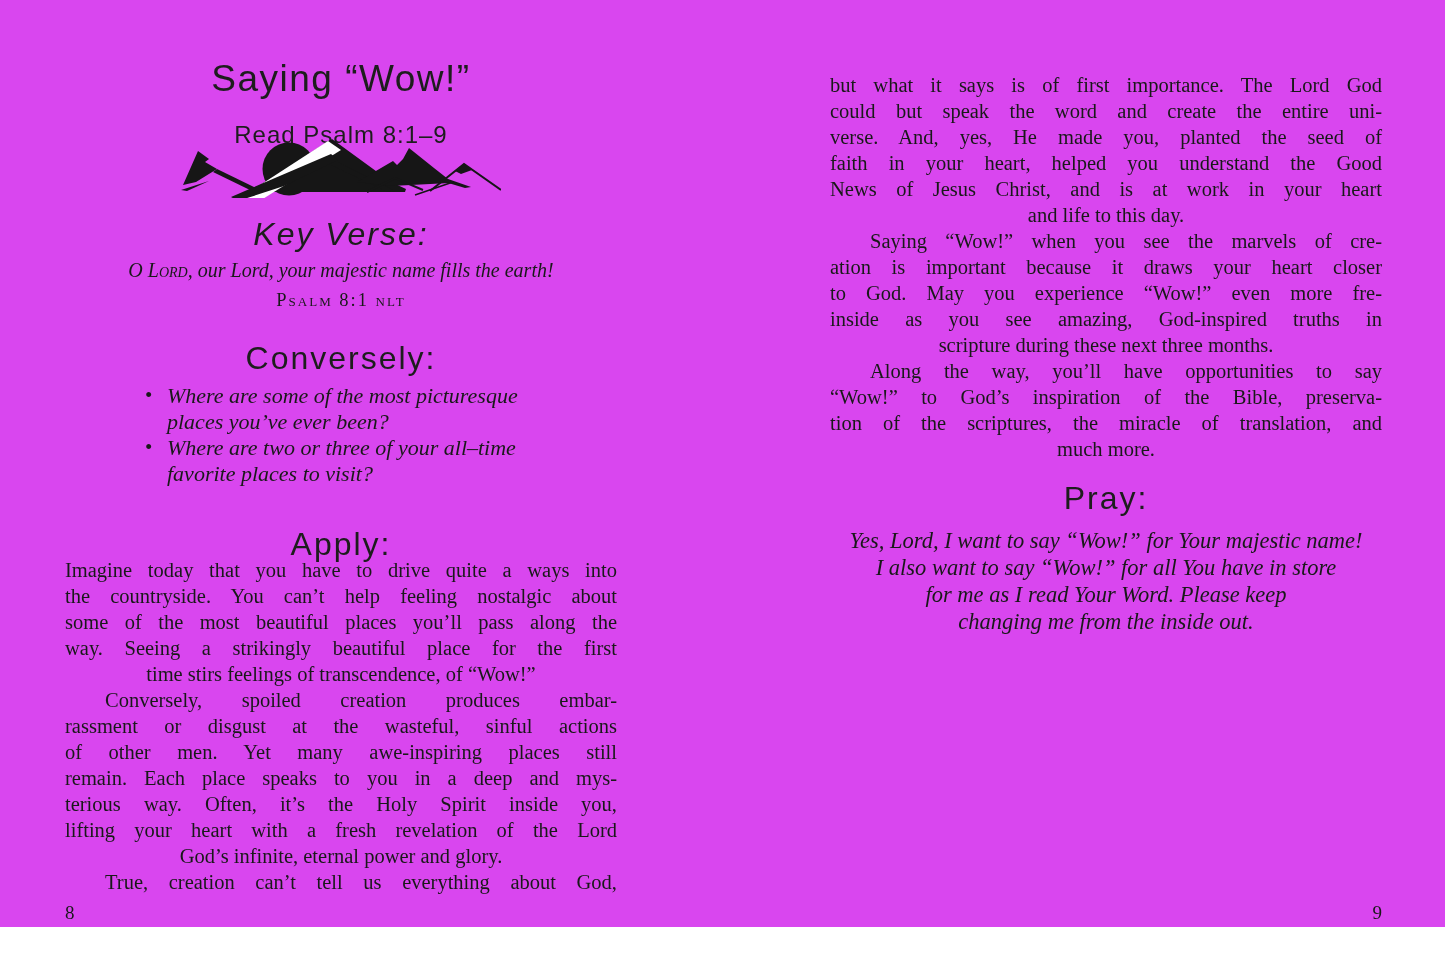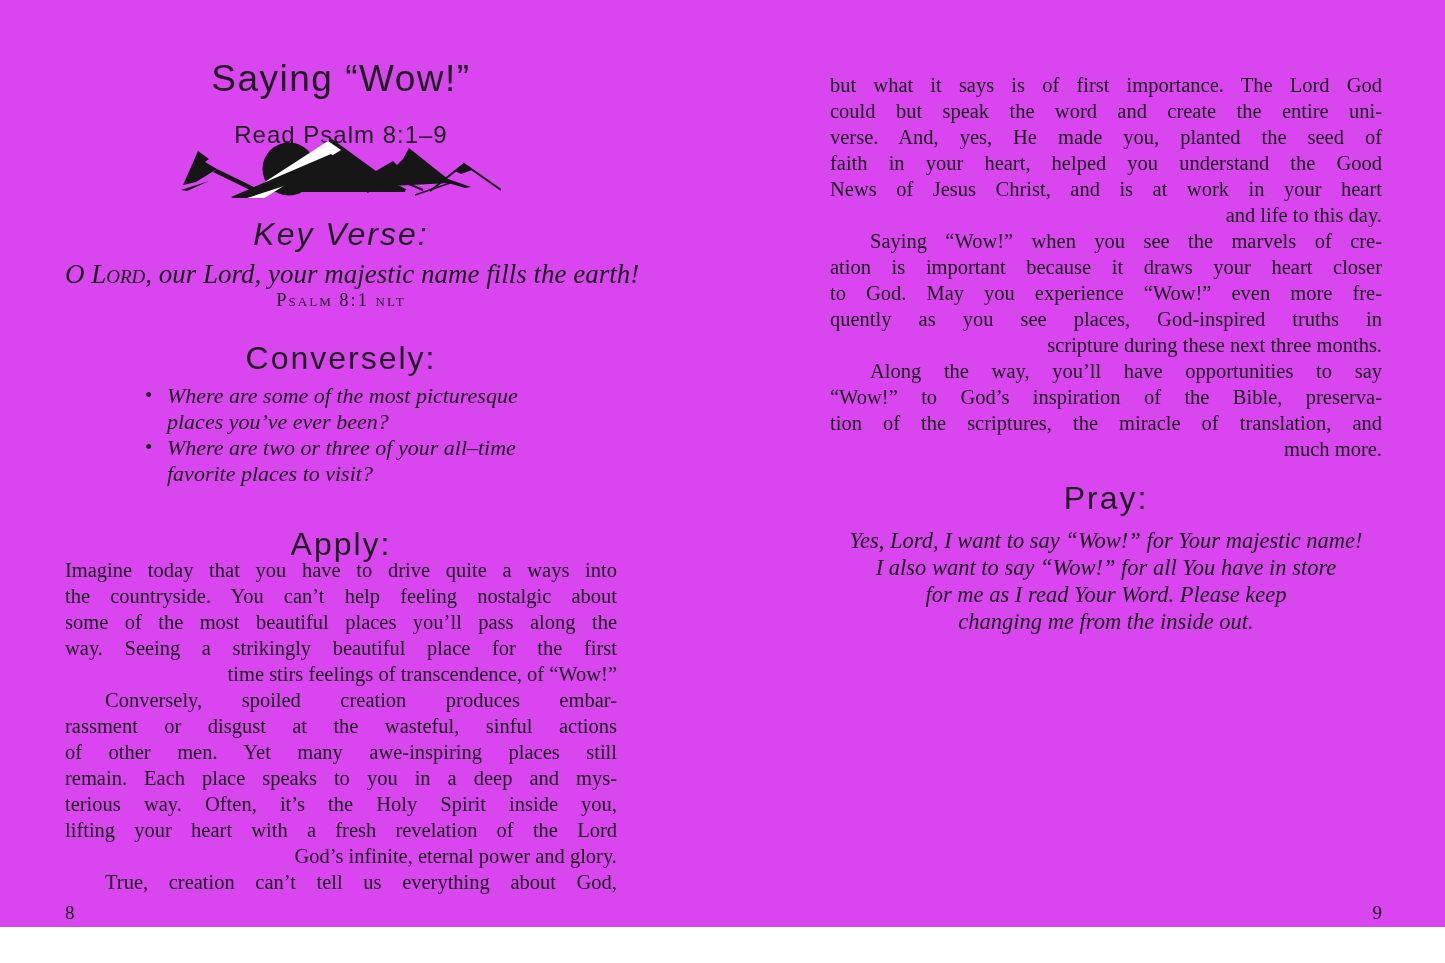--- a/index.html
+++ b/index.html
@@ -13,32 +13,32 @@
 
   
   .hsans {
     font-family:"Liberation Sans", sans-serif; font-weight:400;
     color:#1d1d1d; text-align:center; white-space:nowrap;
   }
   .title    { font-size:37px; letter-spacing:1.5px; }
   .subtitle { font-size:24px; letter-spacing:1px; }
   .sech     { font-size:32px; letter-spacing:2px; }
 
-  .verse { font-style:italic; font-size:27px; text-align:center; white-space:nowrap; }
+  .verse { font-style:italic; font-size:20px; text-align:center; white-space:nowrap; }
   .sc { font-variant:small-caps; }
   .citation { font-size:18.5px; text-align:center; font-variant:small-caps; letter-spacing:2px; }
 
   .bullets { padding-left:78px; font-style:italic; font-size:22px; line-height:26px; box-sizing:border-box; }
   .bullet-item { position:relative; padding-left:24px; }
   .bullet-dot { position:absolute; left:2px; top:-1px; font-style:normal; font-size:21px; }
 
   .body-block { font-size:20.5px; line-height:26px; }
   .line  { width:100%; }
   .jline { text-align:justify; text-align-last:justify; }
-  .lline { text-align:right; }
+  .lline { text-align:center; }
   .indent { padding-left:40px; box-sizing:border-box; }
 
   .prayer { font-style:italic; font-size:22.5px; line-height:27px; text-align:center; }
   .pagenum { font-size:19px; }
   .pnumR { text-align:right; }
 
   .mountains { display:block; }
 </style>
 </head>
 <body>
@@ -123,21 +123,21 @@
           <div class="line jline">could but speak the word and create the entire uni-</div>
           <div class="line jline">verse. And, yes, He made you, planted the seed of</div>
           <div class="line jline">faith in your heart, helped you understand the Good</div>
           <div class="line jline">News of Jesus Christ, and is at work in your heart</div>
           <div class="line lline">and life to this day.</div>
         </div>
         <div>
           <div class="line jline indent">Saying “Wow!” when you see the marvels of cre-</div>
           <div class="line jline">ation is important because it draws your heart closer</div>
           <div class="line jline">to God. May you experience “Wow!” even more fre-</div>
-          <div class="line jline">quently as you see places, God-inspired truths in</div>
+          <div class="line jline">inside as you see amazing, God-inspired truths in</div>
           <div class="line lline">scripture during these next three months.</div>
         </div>
         <div>
           <div class="line jline indent">Along the way, you’ll have opportunities to say</div>
           <div class="line jline">“Wow!” to God’s inspiration of the Bible, preserva-</div>
           <div class="line jline">tion of the scriptures, the miracle of translation, and</div>
           <div class="line lline">much more.</div>
         </div>
       </div>
 

